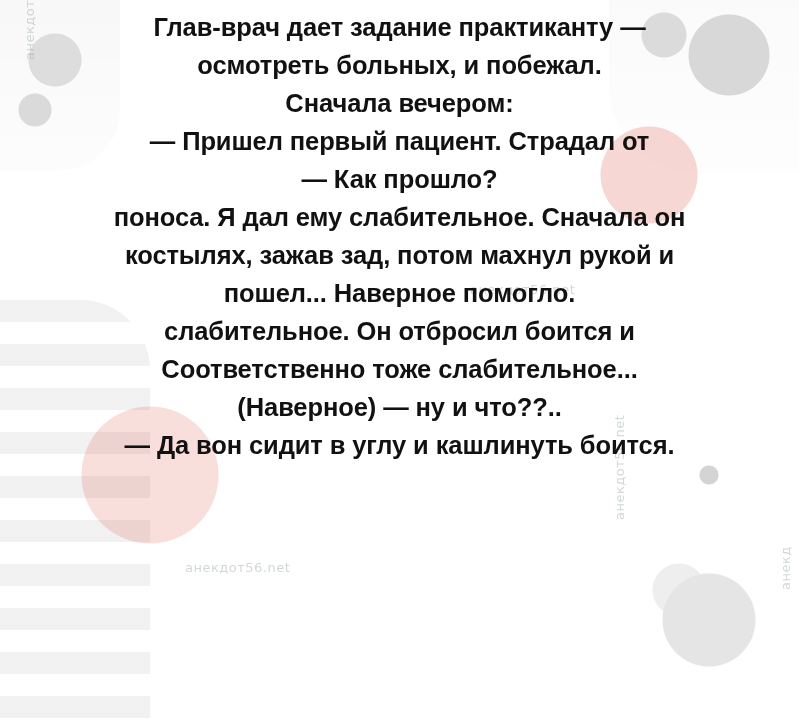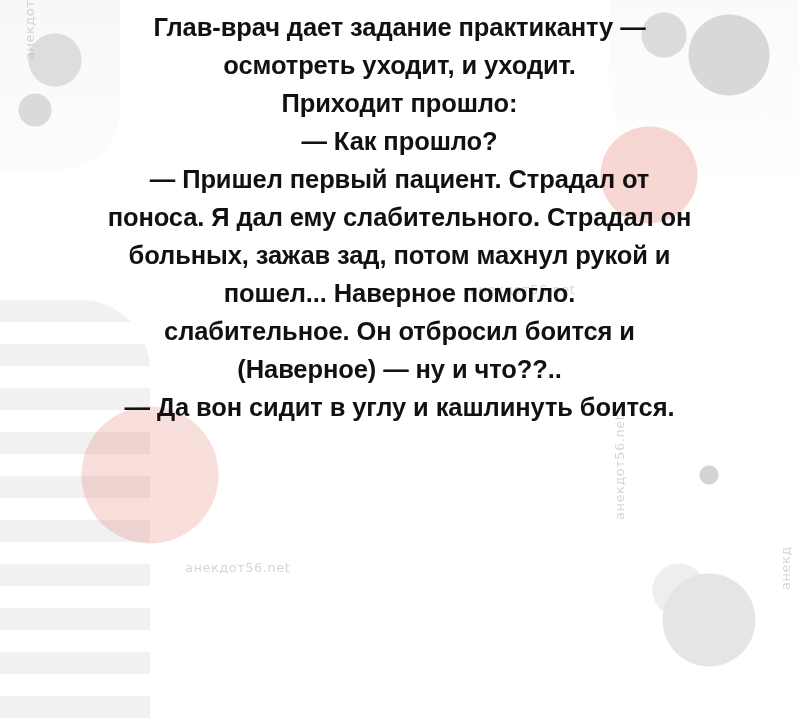--- a/index.html
+++ b/index.html
@@ -127,23 +127,24 @@
 </div>
 
 <div class="wm wm-rot" style="left:22px; top:60px;">анекдот56.net</div>
 <div class="wm" style="left:470px; top:282px;">анекдот56.net</div>
 <div class="wm" style="left:185px; top:560px;">анекдот56.net</div>
 <div class="wm wm-rot" style="left:778px; top:590px;">анекд</div>
 <div class="wm wm-rot" style="left:612px; top:520px;">анекдот56.net</div>
 
 <div class="joke">
   <p>Глав-врач дает задание практиканту —</p>
-  <p>осмотреть уходит, и уходит.</p>
-  <p>Приходит прошло:</p>
+  <p>осмотреть больных, и побежал.</p>
+  <p>Сначала вечером:</p>
+  <p>— Пришел первый пациент. Страдал от</p>
   <p>— Как прошло?</p>
-  <p>— Пришел первый пациент. Страдал от</p>
-  <p>поноса. Я дал ему слабительного. Страдал он</p>
-  <p>больных, зажав зад, потом махнул рукой и</p>
+  <p>поноса. Я дал ему слабительное. Сначала он</p>
+  <p>костылях, зажав зад, потом махнул рукой и</p>
   <p>пошел... Наверное помогло.</p>
   <p>слабительное. Он отбросил боится и</p>
+  <p>Соответственно тоже слабительное...</p>
   <p>(Наверное) — ну и что??..</p>
   <p>— Да вон сидит в углу и кашлинуть боится.</p>
 </div>
 
 </body></html>

